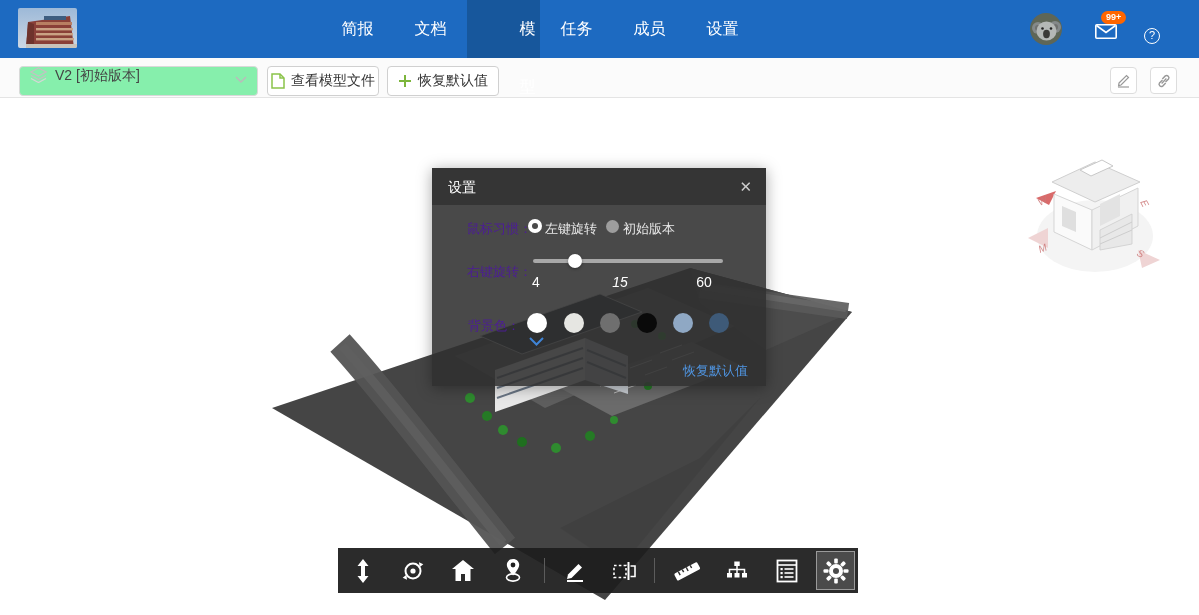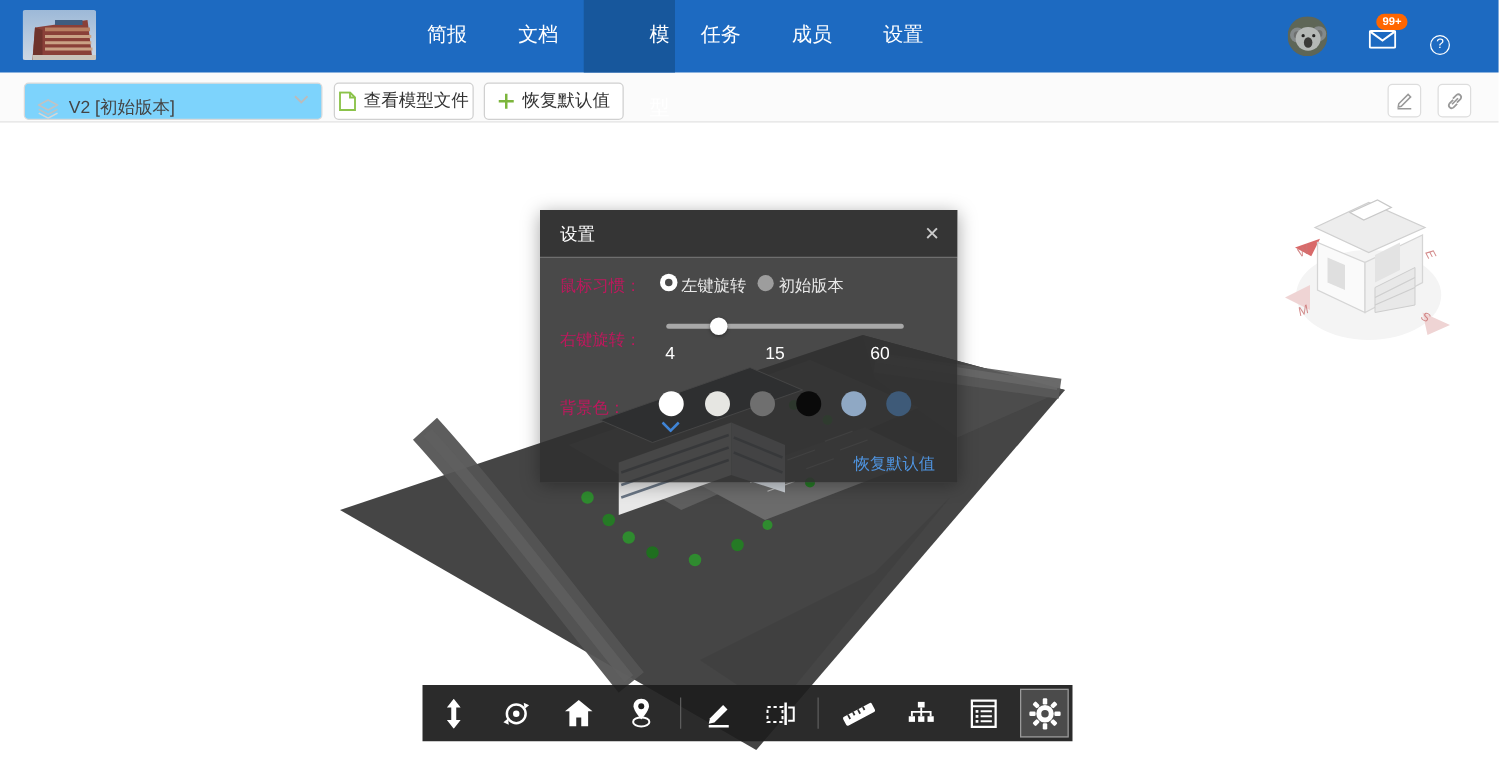--- a/index.html
+++ b/index.html
@@ -13,39 +13,39 @@
   .nav-tabs { position:absolute; left:321px; top:0; height:58px; display:flex; }
   .tab { width:73px; height:58px; line-height:58px; text-align:center; color:#fff; font-size:16px; cursor:pointer; }
   .tab.active { background:#17579c;padding-left:48px; }
   .avatar { position:absolute; left:1030px; top:13px; width:32px; height:32px; border-radius:50%; overflow:hidden; cursor:pointer; }
   .mail { position:absolute; left:1095px; top:24px; width:22px; height:15px; cursor:pointer; }
   .badge { position:absolute; left:1101px; top:11px; height:13px; line-height:13px; padding:0 5px; background:#ff6600; color:#fff; font-size:9px; font-weight:bold; border-radius:7px; z-index:2; }
   .help { position:absolute; left:1144px; top:28px; width:16px; height:16px; border:1.5px solid #fff; border-radius:50%; color:#fff; font-size:11px; line-height:13px; text-align:center; cursor:pointer; }
 
   
   .vbar { position:absolute; left:0; top:58px; width:1199px; height:40px; background:#fbfbfb; border-bottom:1px solid #e4e4e4; z-index:29; }
-  .vselect { position:absolute; left:19px; top:8px; width:239px; height:30px; background:#7dd3fc; border:1px solid #d9d9d9; border-radius:4px; display:flex; align-items:flex-end; font-size:14px; color:#444; cursor:pointer; }
+  .vselect { position:absolute; left:19px; top:8px; width:239px; height:30px; background:#86efac; border:1px solid #d9d9d9; border-radius:4px; display:flex; align-items:flex-start; font-size:14px; color:#444; cursor:pointer; }
   .vselect .lbl { margin-left:8px; }
   .vselect .chev { position:absolute; right:10px; top:9px; }
   .vbtn { position:absolute; top:8px; height:30px; background:#fff; border:1px solid #d0d0d0; border-radius:4px; display:flex; align-items:center; justify-content:center; gap:6px; font-size:14px; color:#333; cursor:pointer; }
   .vbtn1 { left:267px; width:112px; }
   .vbtn2 { left:387px; width:112px; }
   .sq-btn { position:absolute; top:9px; width:27px; height:27px; background:#fff; border:1px solid #ddd; border-radius:4px; display:flex; align-items:center; justify-content:center; cursor:pointer; }
   .sq-btn.edit { left:1110px; } .sq-btn.link { left:1150px; }
 
   
   .canvas { position:absolute; left:0; top:98px; width:1199px; height:517px; background:#fff; z-index:1; }
 
   
   .dialog { position:absolute; left:432px; top:168px; width:334px; height:218px; z-index:40; box-shadow:0 2px 14px rgba(0,0,0,.35); color:#e8e8e8; font-size:13px; }
   .dlg-head { position:absolute; left:0; top:0; right:0; height:38px; background:rgba(42,42,42,.95); border-bottom:1px solid rgba(255,255,255,.1); }
   .dlg-title { position:absolute; left:16px; top:11px; font-size:14px; color:#fff; }
   .dlg-close { position:absolute; right:14px; top:10px; font-size:15px; color:#ccc; cursor:pointer; }
   .dlg-body { position:absolute; left:0; top:38px; right:0; bottom:0; background:rgba(48,48,48,.88); }
-  .row-label { position:absolute; left:16px; width:96px; color:#be185d; }
+  .row-label { position:absolute; left:4px; width:96px; text-align:right; color:#4c1d95; }
   .radio-outer { position:absolute; width:14px; height:14px; border-radius:50%; background:#fff; }
   .radio-dot { position:absolute; left:4px; top:4px; width:6px; height:6px; border-radius:50%; background:#4a4a4a; }
   .radio-off { position:absolute; width:13px; height:13px; border-radius:50%; background:#9d9d9d; }
   .radio-lbl { position:absolute; color:#e8e8e8; cursor:pointer; }
   .slider-track { position:absolute; left:101px; top:53px; width:190px; height:4px; background:#a8a8a8; border-radius:2px; cursor:pointer; }
   .slider-thumb { position:absolute; top:50%; width:14px; height:14px; border-radius:50%; background:#fff; transform:translate(-50%,-50%); box-shadow:0 1px 3px rgba(0,0,0,.4); cursor:pointer; }
   .tick { position:absolute; top:68px; transform:translateX(-50%); color:#fff; font-size:14px; }
   .swatch { position:absolute; top:107px; width:20px; height:20px; border-radius:50%; cursor:pointer; }
   .swatch-check { position:absolute; left:97px; top:131px; }
   .restore { position:absolute; right:18px; top:156px; color:#4f94e0; font-size:13px; cursor:pointer; }
@@ -234,21 +234,21 @@
       </span>
     <span class="radio-lbl" style="left:113px; top:14px;">左键旋转</span>
     <span class="radio-off" style="left:174px; top:13.5px;"></span>
     <span class="radio-lbl" style="left:191px; top:14px;">初始版本</span>
 
     <div class="row-label" style="top:57px;">右键旋转：</div>
     <div class="slider-track">
       <div class="slider-thumb" id="fps-thumb" style="left: 22%;"></div>
     </div>
     <span class="tick" style="left:104px;">4</span>
-    <span class="tick" style="left:188px;">15</span>
+    <span class="tick" style="left:188px;font-style:italic;">15</span>
     <span class="tick" style="left:272px;">60</span>
 
     <div class="row-label" style="top:111px; width:84px;">背景色：</div>
     <span class="swatch" style="left: 95px; background: rgb(255, 255, 255);"></span>
     <span class="swatch" style="left: 131.5px; background: rgb(230, 230, 226);"></span>
     <span class="swatch" style="left: 168px; background: rgb(111, 111, 111);"></span>
     <span class="swatch" style="left: 204.5px; background: rgb(10, 10, 10);"></span>
     <span class="swatch" style="left: 241px; background: rgb(143, 168, 196);"></span>
     <span class="swatch" style="left: 277px; background: rgb(62, 90, 120);"></span>
     <svg class="swatch-check" width="15" height="9" viewBox="0 0 15 9">

